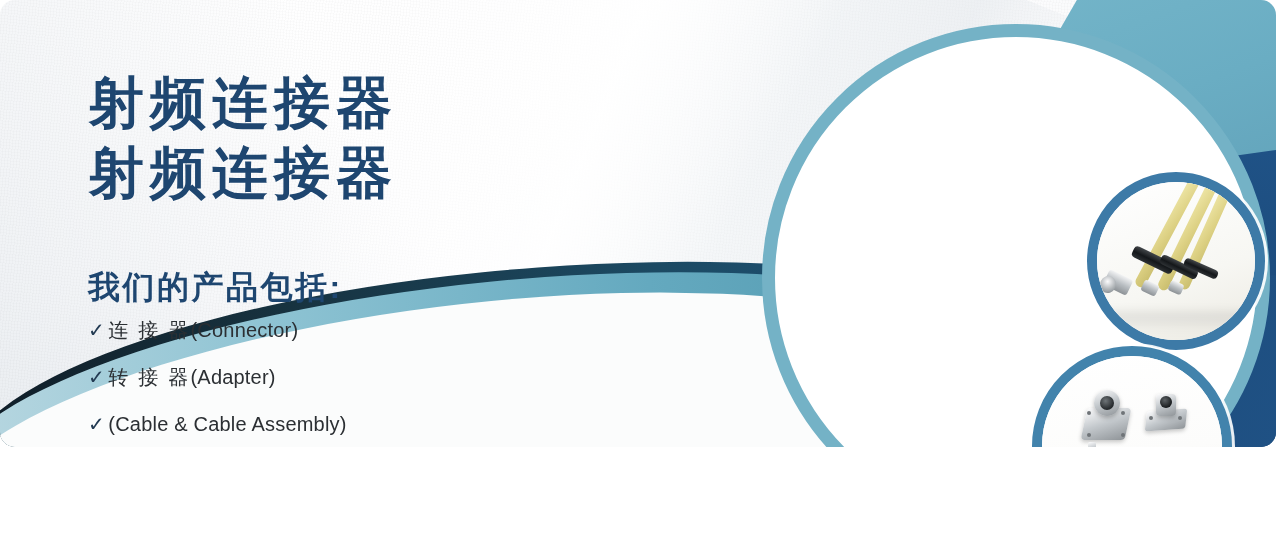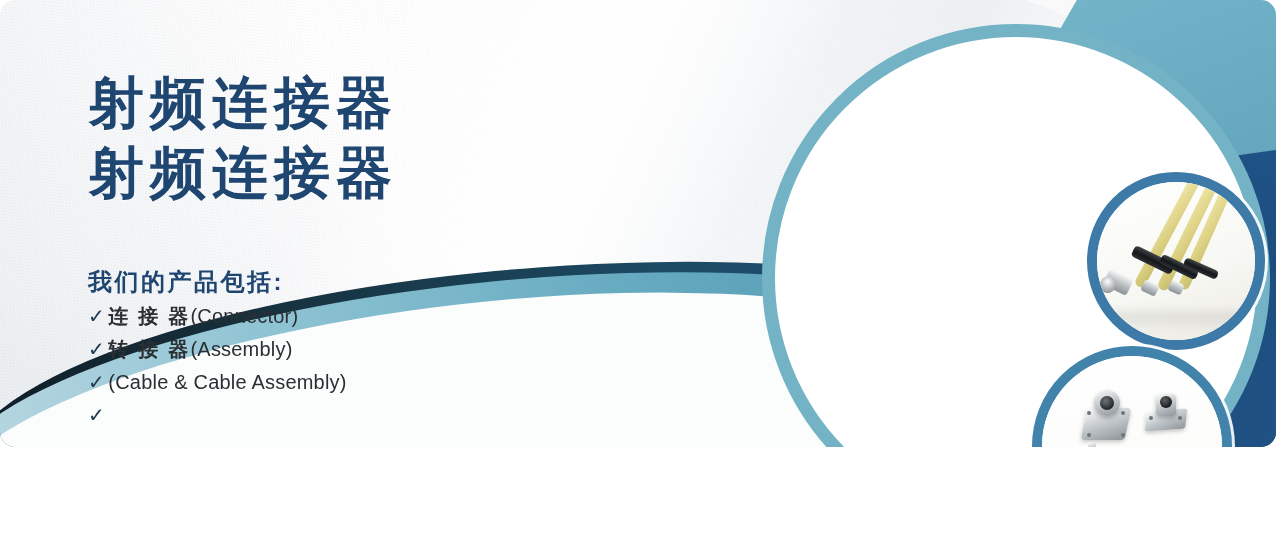--- a/index.html
+++ b/index.html
@@ -104,34 +104,34 @@
   #headline{
     position:absolute;left:88px;top:68px;width:640px;
     color:#1e4670;
     font-size:56px;line-height:70px;font-weight:bold;
     letter-spacing:6px;
     text-shadow:0 1px 0 rgba(255,255,255,.6);
   }
   #headline div{white-space:nowrap;}
   #subhead{
     position:absolute;left:88px;top:266px;
-    color:#1e4670;font-size:24px;font-weight:bold;letter-spacing:2.5px;
+    color:#1e4670;font-size:32px;font-weight:bold;letter-spacing:2.5px;
   }
   #bullets{position:absolute;left:88px;top:301px;width:640px;}
   .bullet{
     display:flex;align-items:baseline;
     color:#2b2f33;font-size:20px;line-height:30px;letter-spacing:.6px;
     margin-bottom:3px;white-space:nowrap;
   }
   .chk{
     color:#223a52;font-size:20px;line-height:30px;
     margin-right:3px;font-weight:normal;
   }
-  .bz{letter-spacing:2.2px;font-weight:bold;}
-  .ben{letter-spacing:.2px;}
+  .bz{letter-spacing:2.2px;}
+  .ben{letter-spacing:.2px;margin-top:14px;}
 </style>
 </head>
 <body>
 
 <div id="banner">
 
   <div id="texture"></div>
   <div id="sheen"></div>
 
   <div class="shape" id="teal-wedge"></div>
@@ -213,21 +213,21 @@
 
   <div id="bullets">
     <div class="bullet">
       <span class="chk">✓</span>
       <span class="bz">连 接 器</span>
       <span class="ben">(Connector)</span>
     </div>
     <div class="bullet">
       <span class="chk">✓</span>
       <span class="bz">转 接 器</span>
-      <span class="ben">(Assembly)</span>
+      <span class="ben">(Adapter)</span>
     </div>
     <div class="bullet">
       <span class="chk">✓</span>
       <span class="ben">(Cable &amp; Cable Assembly)</span>
     </div>
     <div class="bullet">
       <span class="chk">✓</span>
     </div>
   </div>
 

